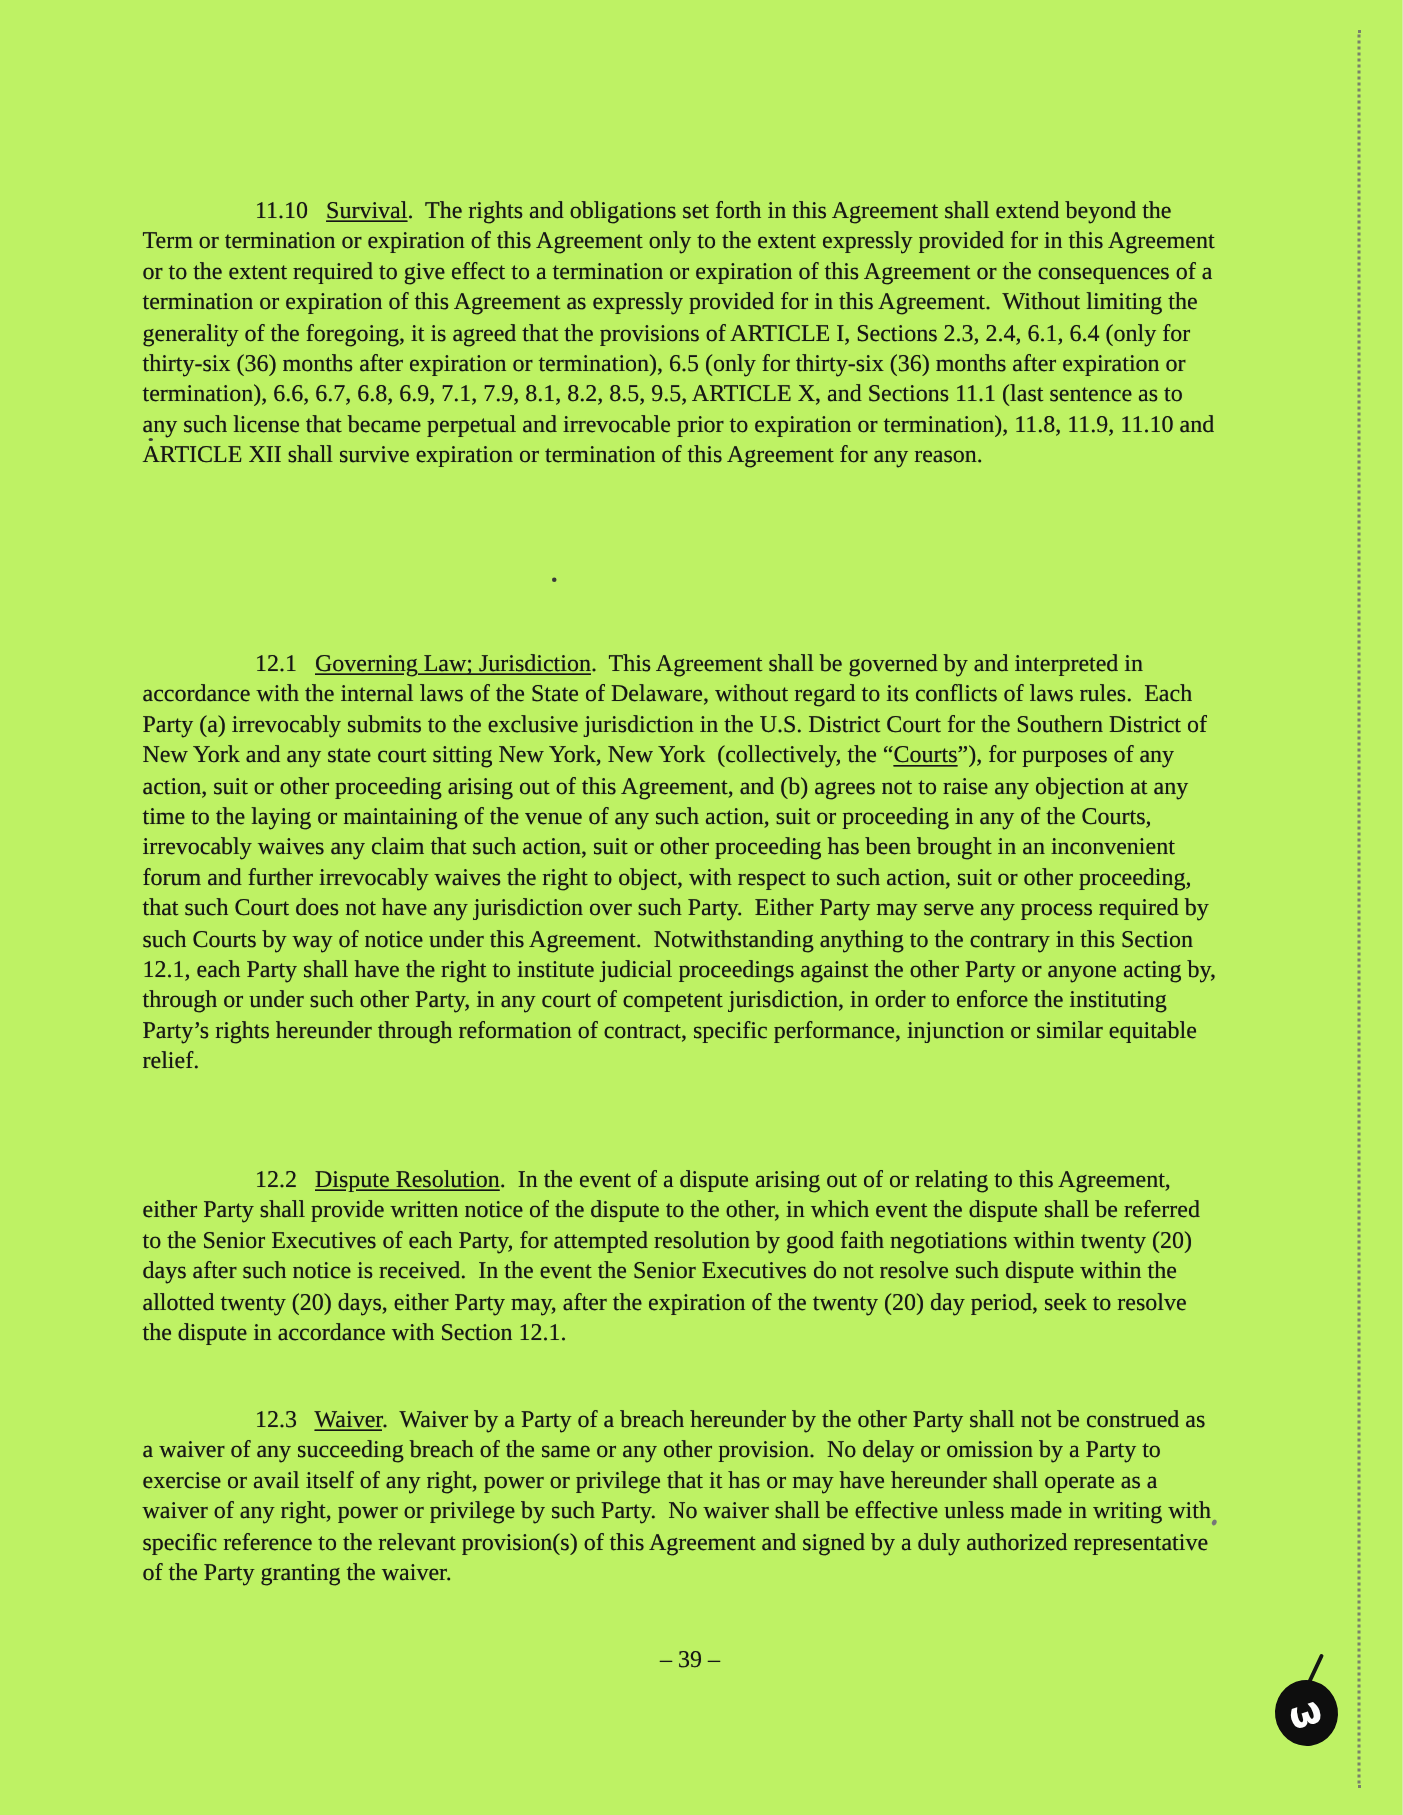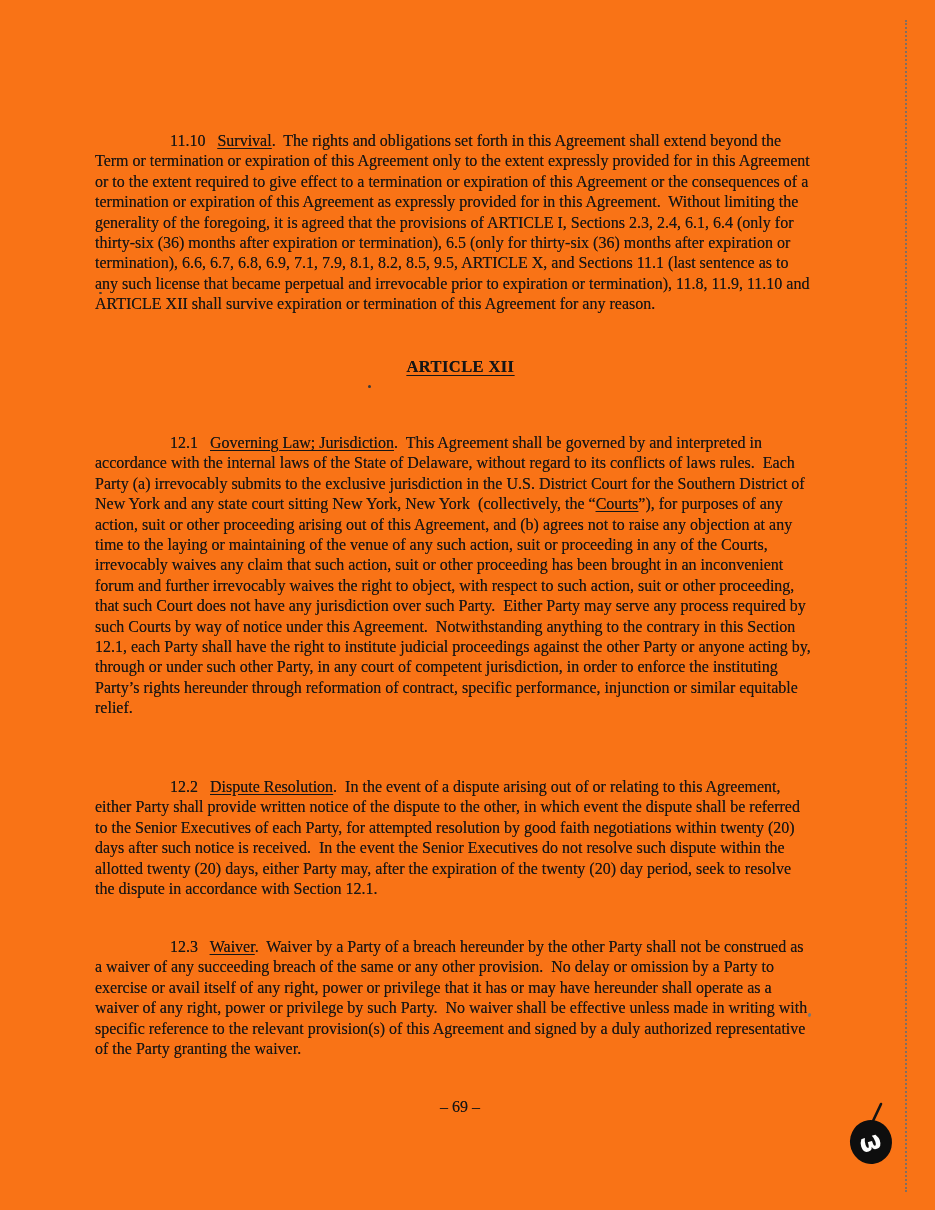--- a/index.html
+++ b/index.html
@@ -6,21 +6,21 @@
     margin: 0;
     padding: 0;
     background: #e8e8e6;
     font-family: "Liberation Serif", serif;
   }
   .sheet {
     position: relative;
     width: 935px;
     height: 1210px;
     margin: 0 auto;
-    background: #f97316;
+    background: #bef264;
     overflow: hidden;
     color: #161616;
   }
   .block {
     position: absolute;
     left: 95px;
     width: 717px;
     font-size: 16px;
     line-height: 20.4px;
     text-align: left;
@@ -85,30 +85,29 @@
   }
 </style>
 </head>
 <body>
 
 <div class="sheet">
 
   <p class="block body-para" style="top:115px"><span>11.10&nbsp;&nbsp; </span><span class="useg">Survival</span><span>.&nbsp; The rights and obligations set forth in this Agreement shall extend beyond the Term or termination or expiration of this Agreement only to the extent expressly provided for in this Agreement or to the extent required to give effect to a termination or expiration of this Agreement or the consequences of a termination or expiration of this Agreement as expressly provided for in this Agreement.&nbsp; Without limiting the generality of the foregoing, it is agreed that the provisions of ARTICLE I, Sections 2.3, 2.4, 6.1, 6.4 (only for thirty-six (36) months after expiration or termination), 6.5 (only for thirty-six (36) months after expiration or termination), 6.6, 6.7, 6.8, 6.9, 7.1, 7.9, 8.1, 8.2, 8.5, 9.5, ARTICLE X, and Sections 11.1 (last sentence as to any such license that became perpetual and irrevocable prior to expiration or termination), 11.8, 11.9, 11.10 and ARTICLE XII shall survive expiration or termination of this Agreement for any reason.</span></p>
 
   <div class="heading" style="top:356px">
-    <div class="hline">ARTICLE XII</div>
   </div>
 
   <p class="block body-para" style="top:417px"><span>12.1&nbsp;&nbsp; </span><span class="useg">Governing Law; Jurisdiction</span><span>.&nbsp; This Agreement shall be governed by and interpreted in accordance with the internal laws of the State of Delaware, without regard to its conflicts of laws rules.&nbsp; Each Party (a) irrevocably submits to the exclusive jurisdiction in the U.S. District Court for the Southern District of New York and any state court sitting New York, New York&nbsp; (collectively, the “</span><span class="useg">Courts</span><span>”), for purposes of any action, suit or other proceeding arising out of this Agreement, and (b) agrees not to raise any objection at any time to the laying or maintaining of the venue of any such action, suit or proceeding in any of the Courts, irrevocably waives any claim that such action, suit or other proceeding has been brought in an inconvenient forum and further irrevocably waives the right to object, with respect to such action, suit or other proceeding, that such Court does not have any jurisdiction over such Party.&nbsp; Either Party may serve any process required by such Courts by way of notice under this Agreement.&nbsp; Notwithstanding anything to the contrary in this Section 12.1, each Party shall have the right to institute judicial proceedings against the other Party or anyone acting by, through or under such other Party, in any court of competent jurisdiction, in order to enforce the instituting Party’s rights hereunder through reformation of contract, specific performance, injunction or similar equitable relief.</span></p>
 
   <p class="block body-para" style="top:761px"><span>12.2&nbsp;&nbsp; </span><span class="useg">Dispute Resolution</span><span>.&nbsp; In the event of a dispute arising out of or relating to this Agreement, either Party shall provide written notice of the dispute to the other, in which event the dispute shall be referred to the Senior Executives of each Party, for attempted resolution by good faith negotiations within twenty (20) days after such notice is received.&nbsp; In the event the Senior Executives do not resolve such dispute within the allotted twenty (20) days, either Party may, after the expiration of the twenty (20) day period, seek to resolve the dispute in accordance with Section 12.1.</span></p>
 
   <p class="block body-para" style="top:921px"><span>12.3&nbsp;&nbsp; </span><span class="useg">Waiver</span><span>.&nbsp; Waiver by a Party of a breach hereunder by the other Party shall not be construed as a waiver of any succeeding breach of the same or any other provision.&nbsp; No delay or omission by a Party to exercise or avail itself of any right, power or privilege that it has or may have hereunder shall operate as a waiver of any right, power or privilege by such Party.&nbsp; No waiver shall be effective unless made in writing with specific reference to the relevant provision(s) of this Agreement and signed by a duly authorized representative of the Party granting the waiver.</span></p>
 
-  <div class="footer">– 69 –</div>
+  <div class="footer">– 39 –</div>
 
   <div class="scan-line"></div>
   <div class="speck speck-a"></div>
   <div class="speck speck-b"></div>
   <div class="speck speck-c"></div>
 
   <svg class="stamp" viewBox="0 0 60 75" aria-hidden="true">
     <path d="M 39 6 L 31 23" stroke="#151515" stroke-width="2.6" fill="none" stroke-linecap="round"></path>
     <ellipse cx="29" cy="44" rx="21" ry="22" fill="#0e0e0e" transform="rotate(-8 29 44)"></ellipse>
     <text id="stamp-glyph-text" x="28" y="52" text-anchor="middle" font-family="DejaVu Sans, sans-serif" font-size="25" font-weight="bold" fill="#fdfdfc" transform="rotate(-18 29 44)">ω</text>

